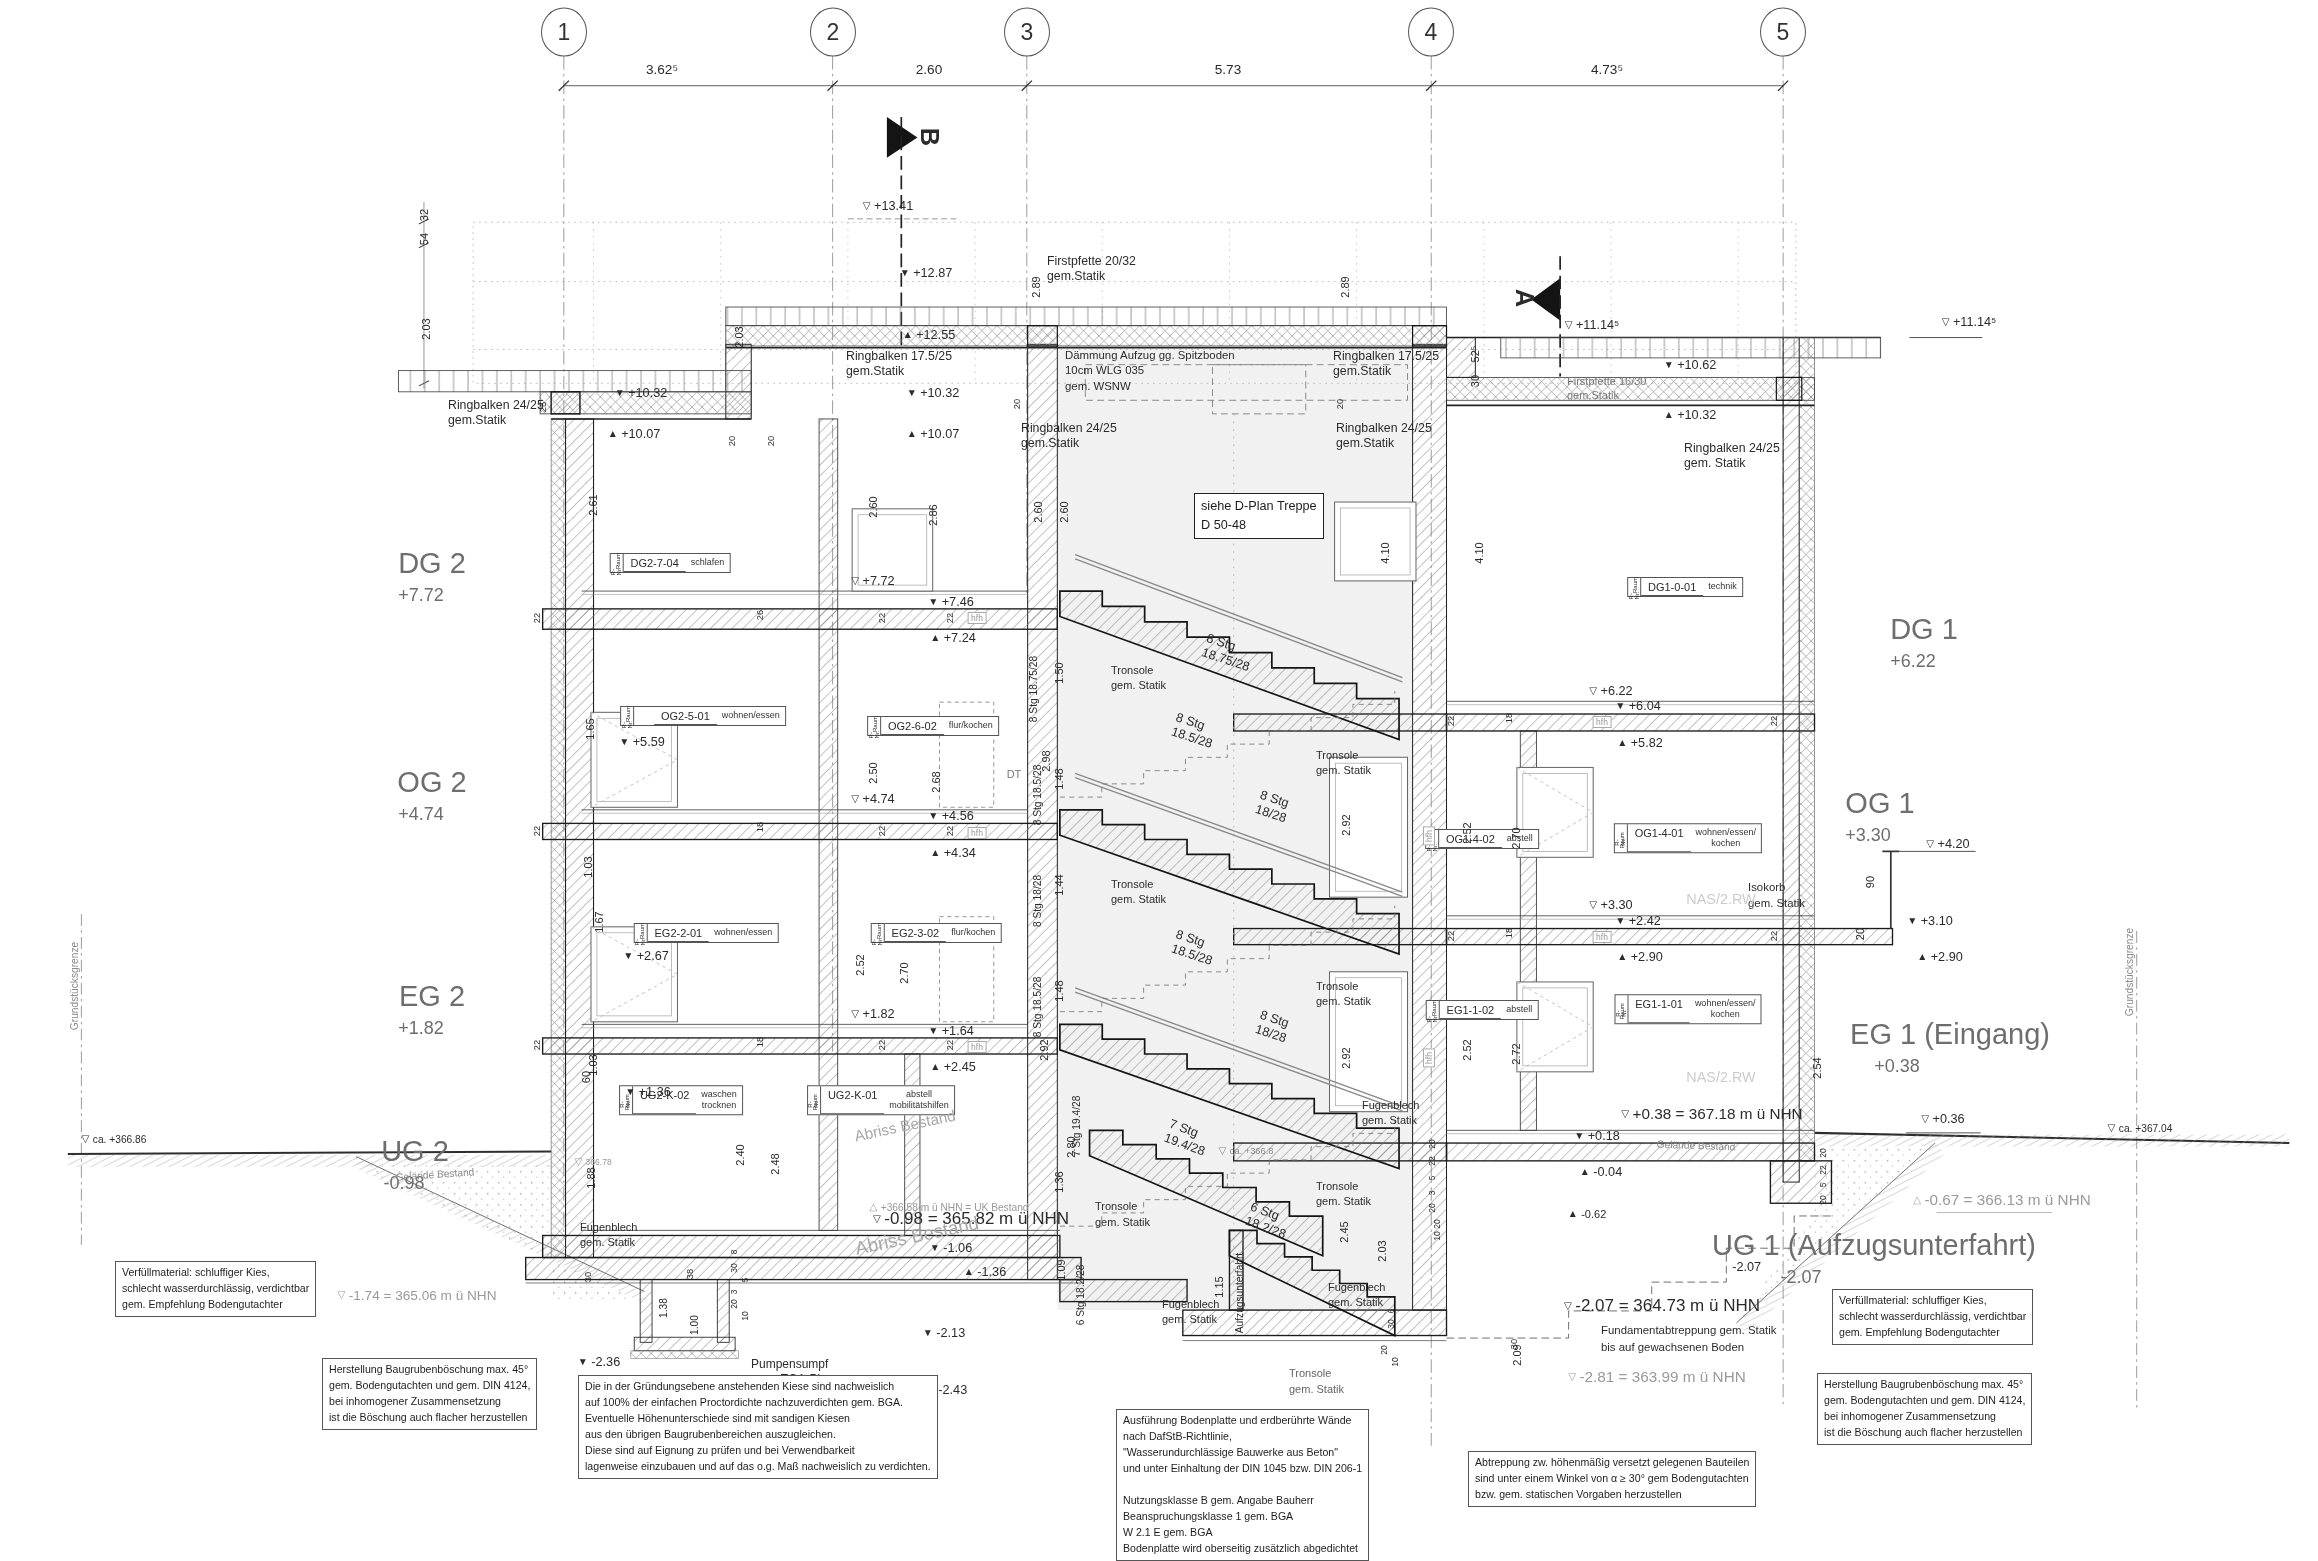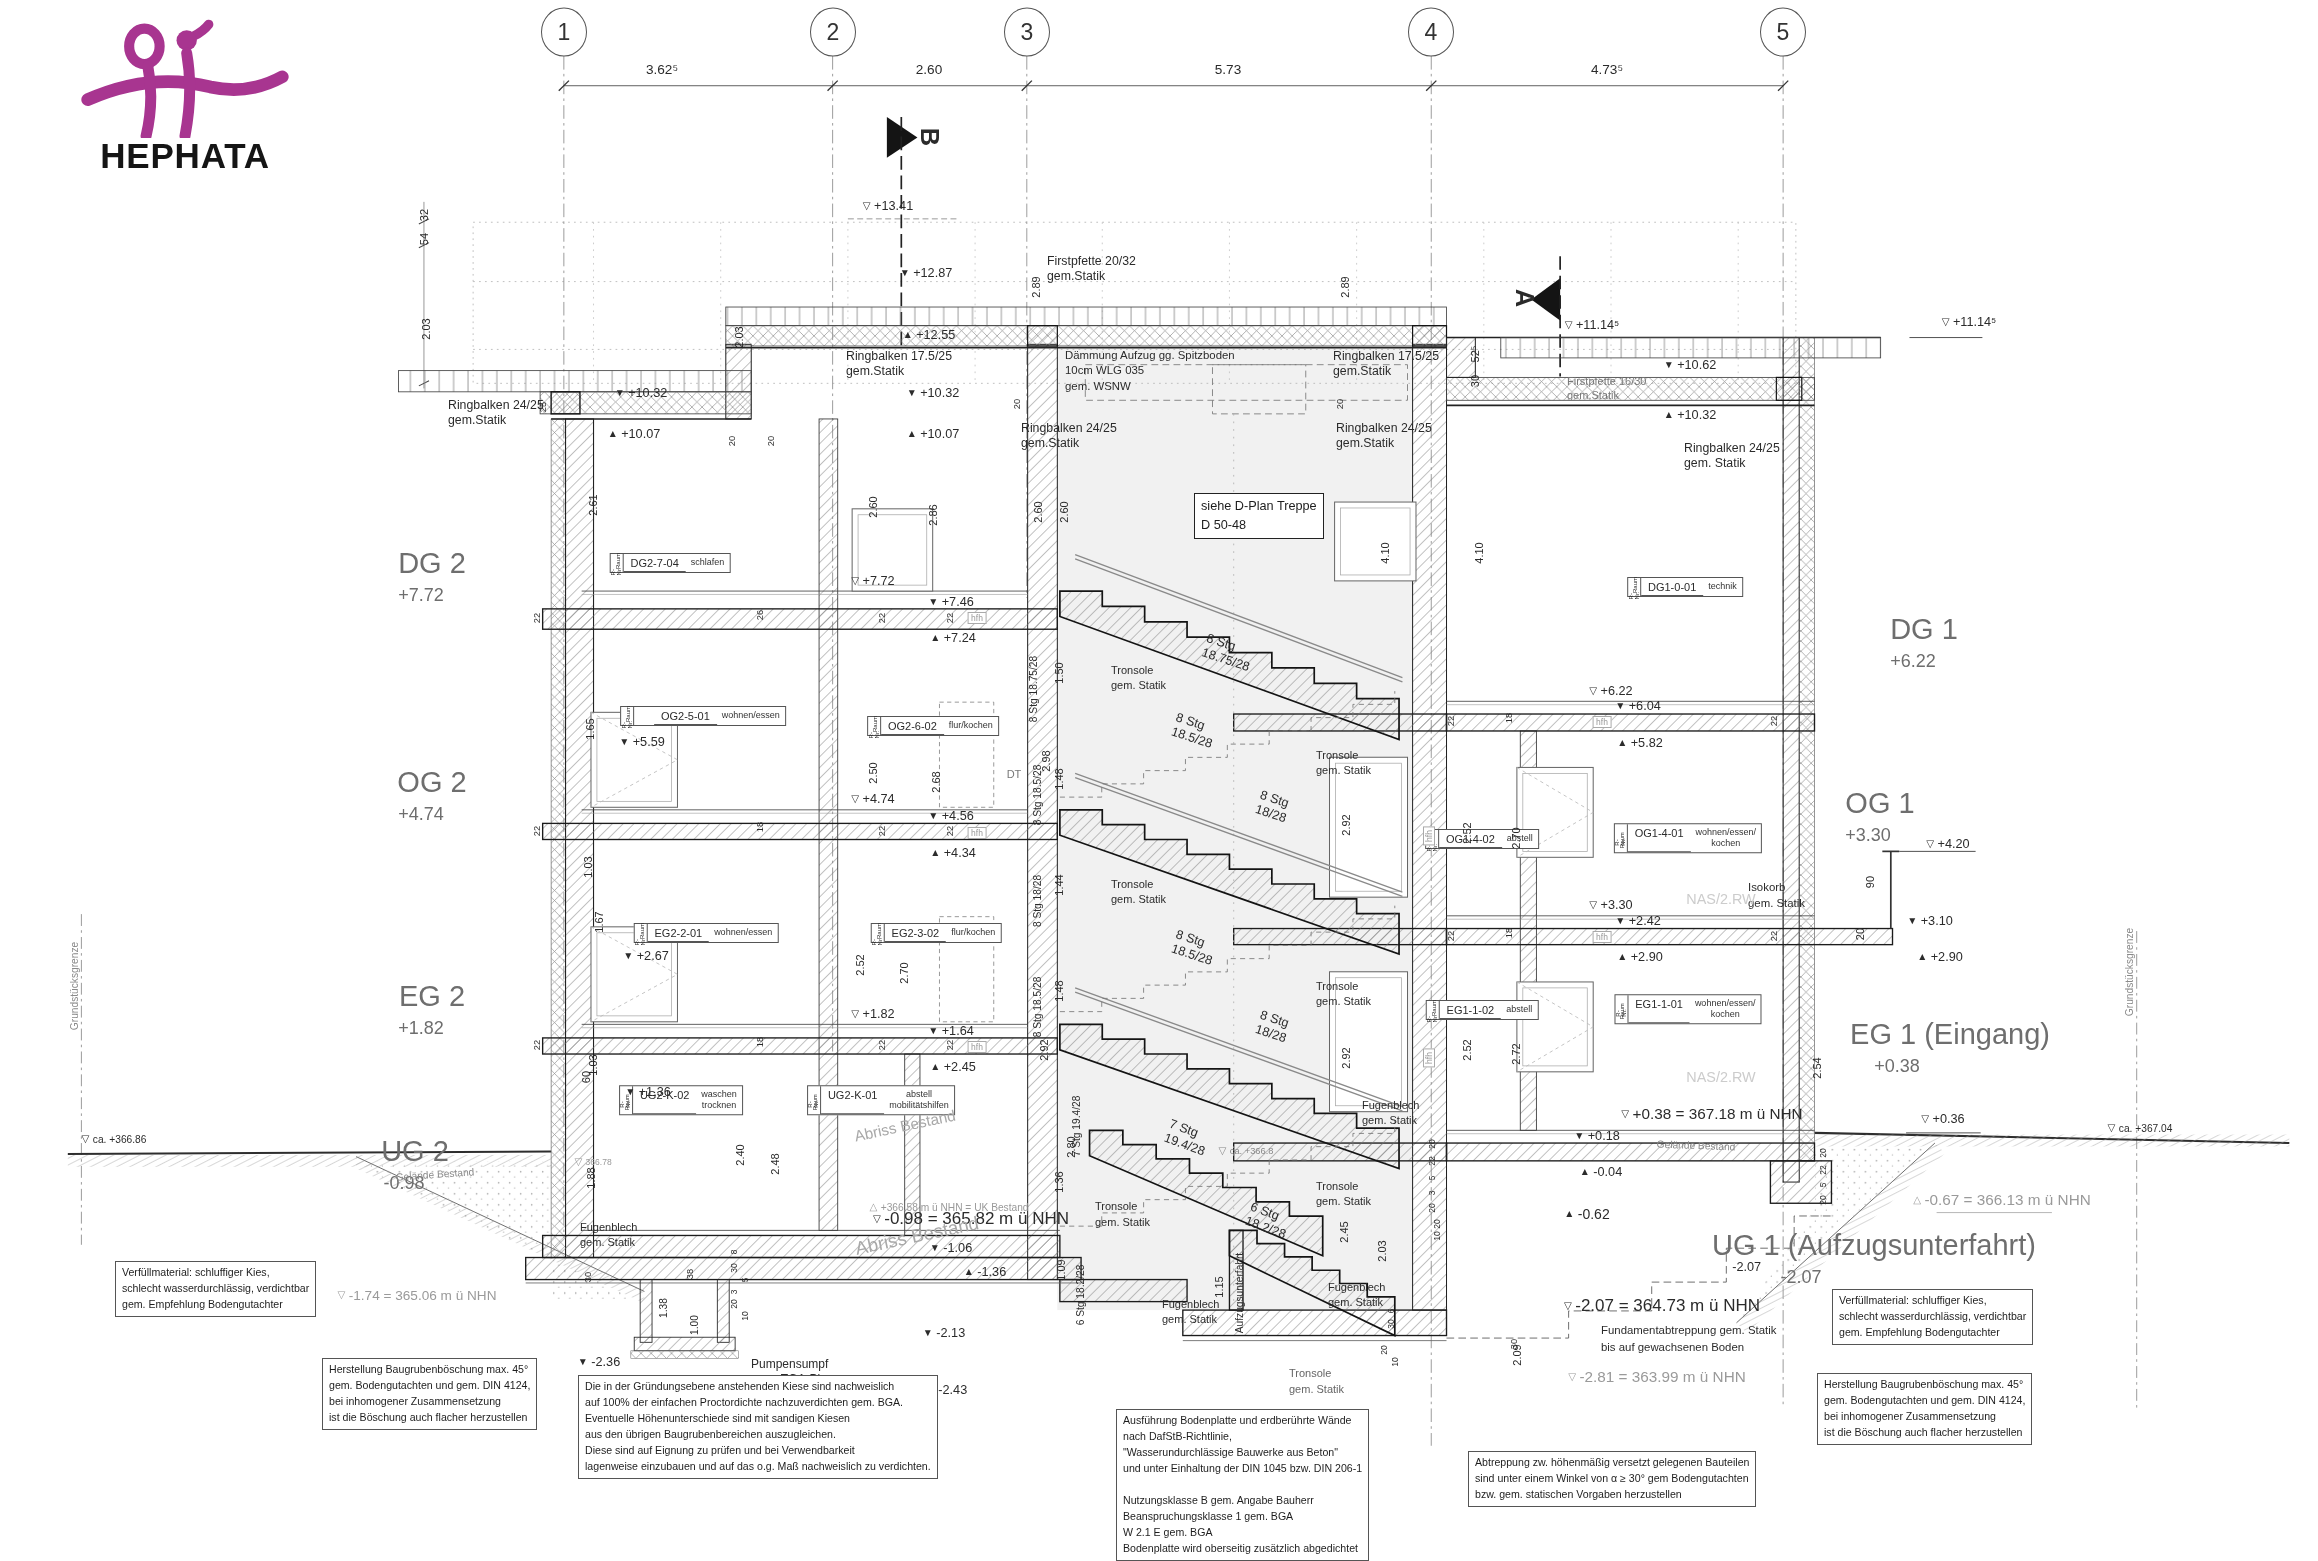--- a/index.html
+++ b/index.html
@@ -232,33 +232,20 @@
       <path fill="url(#pd)" stroke="#141414" stroke-width="2" d="M1250,1208 L1300,1208 L1300,1225.5 L1350,1225.5 L1350,1243 L1400,1243 L1400,1260.5 L1450,1260.5 L1450,1278 L1500,1278 L1500,1295.5 L1550,1295.5 L1550,1313 L1600,1313 L1600,1330.5 L1650,1330.5 L1650,1348 L1650,1378 L1250,1238 Z"></path>
       <line x1="1268" y1="1170" x2="1654" y2="1310" stroke="#8a8a8a" stroke-width="1.6"></line>
       <line x1="1268" y1="1165" x2="1654" y2="1305" stroke="#8a8a8a" stroke-width="1.6"></line>
       <path fill="url(#pd)" stroke="#141414" stroke-width="2" d="M1285,1333 L1324.2857142857142,1333 L1324.2857142857142,1349.857142857143 L1363.5714285714287,1349.857142857143 L1363.5714285714287,1366.7142857142858 L1402.857142857143,1366.7142857142858 L1402.857142857143,1383.5714285714287 L1442.142857142857,1383.5714285714287 L1442.142857142857,1400.4285714285713 L1481.4285714285713,1400.4285714285713 L1481.4285714285713,1417.2857142857142 L1520.7142857142858,1417.2857142857142 L1520.7142857142858,1434.142857142857 L1560,1434.142857142857 L1560,1451 L1560,1481 L1285,1363 Z"></path>
       <path fill="url(#pd)" stroke="#141414" stroke-width="2" d="M1450,1451 L1482.5,1451 L1482.5,1466.6666666666667 L1515,1466.6666666666667 L1515,1482.3333333333333 L1547.5,1482.3333333333333 L1547.5,1498 L1580,1498 L1580,1513.6666666666667 L1612.5,1513.6666666666667 L1612.5,1529.3333333333333 L1645,1529.3333333333333 L1645,1545 L1645,1575 L1450,1481 Z"></path>
       <path fill="none" stroke="#777" stroke-width="1" stroke-dasharray="6,5" d="M1250,940 L1299.375,940 L1299.375,924.375 L1348.75,924.375 L1348.75,908.75 L1398.125,908.75 L1398.125,893.125 L1447.5,893.125 L1447.5,877.5 L1496.875,877.5 L1496.875,861.875 L1546.25,861.875 L1546.25,846.25 L1595.625,846.25 L1595.625,830.625 L1645,830.625 L1645,815"></path>
       <path fill="none" stroke="#777" stroke-width="1" stroke-dasharray="6,5" d="M1250,1193 L1299.375,1193 L1299.375,1177.375 L1348.75,1177.375 L1348.75,1161.75 L1398.125,1161.75 L1398.125,1146.125 L1447.5,1146.125 L1447.5,1130.5 L1496.875,1130.5 L1496.875,1114.875 L1546.25,1114.875 L1546.25,1099.25 L1595.625,1099.25 L1595.625,1083.625 L1645,1083.625 L1645,1068"></path>
       <path fill="none" stroke="#777" stroke-width="1" stroke-dasharray="6,5" d="M1250,1446 L1299.375,1446 L1299.375,1430.375 L1348.75,1430.375 L1348.75,1414.75 L1398.125,1414.75 L1398.125,1399.125 L1447.5,1399.125 L1447.5,1383.5 L1496.875,1383.5 L1496.875,1367.875 L1546.25,1367.875 L1546.25,1352.25 L1595.625,1352.25 L1595.625,1336.625 L1645,1336.625 L1645,1321"></path>
     </svg>
 
-  <div id="logo">
-    <svg width="220" height="119" viewBox="0 0 260 140">
-      <g stroke="#a83590" fill="none" stroke-linecap="round">
-        <path d="M15,95 Q90,62 160,80 Q205,90 245,68" stroke-width="15"></path>
-        <ellipse cx="82" cy="32" rx="18" ry="21" stroke-width="12"></ellipse>
-        <path d="M86,55 Q94,95 84,138" stroke-width="13"></path>
-        <path d="M140,20 Q152,14 158,6" stroke-width="11"></path>
-        <circle cx="132" cy="25" r="12" fill="#a83590" stroke="none"></circle>
-        <path d="M132,40 Q140,85 130,138" stroke-width="13"></path>
-      </g>
-    </svg>
-    <div class="brand">HEPHATA</div>
-  </div>
 
   <div id="bubbles">
       <div class="bub" style="left: 564px; top: 32px;">1</div>
       <div class="bub" style="left: 833px; top: 32px;">2</div>
       <div class="bub" style="left: 1027px; top: 32px;">3</div>
       <div class="bub" style="left: 1431px; top: 32px;">4</div>
       <div class="bub" style="left: 1783px; top: 32px;">5</div>
     </div>
   <div id="spans">
       <div class="t" style="left: 662px; top: 70px; font-size: 13.6px; transform: translate(-50%, -50%);">3.62⁵</div>
@@ -576,21 +563,21 @@
       <div class="lvl" style="left: 1601px; top: 1172px;">
         <div class="tri">▲</div>
         <div class="txt" style="font-size: 12.7px;">-0.04</div>
       </div>
       <div class="lvl" style="left: 1943px; top: 1119px;">
         <div class="tri">▽</div>
         <div class="txt" style="font-size: 12.7px;">+0.36</div>
       </div>
       <div class="lvl" style="left: 1587px; top: 1214px;">
         <div class="tri">▲</div>
-        <div class="txt" style="font-size: 14px; text-align: center;">-0.62</div>
+        <div class="txt" style="font-size: 11px; text-align: center;">-0.62</div>
       </div>
       <div class="lvl" style="left: 2002px; top: 1200px; color: rgb(154, 154, 154);">
         <div class="tri">△</div>
         <div class="txt" style="font-size: 15.3px;">-0.67 = 366.13 m ü NHN</div>
       </div>
       <div class="lvl" style="left: 1745px; top: 1267px;">
         <div class="tri"></div>
         <div class="txt" style="font-size: 12.7px;">-2.07</div>
       </div>
       <div class="lvl" style="left: 1662px; top: 1306px;">

